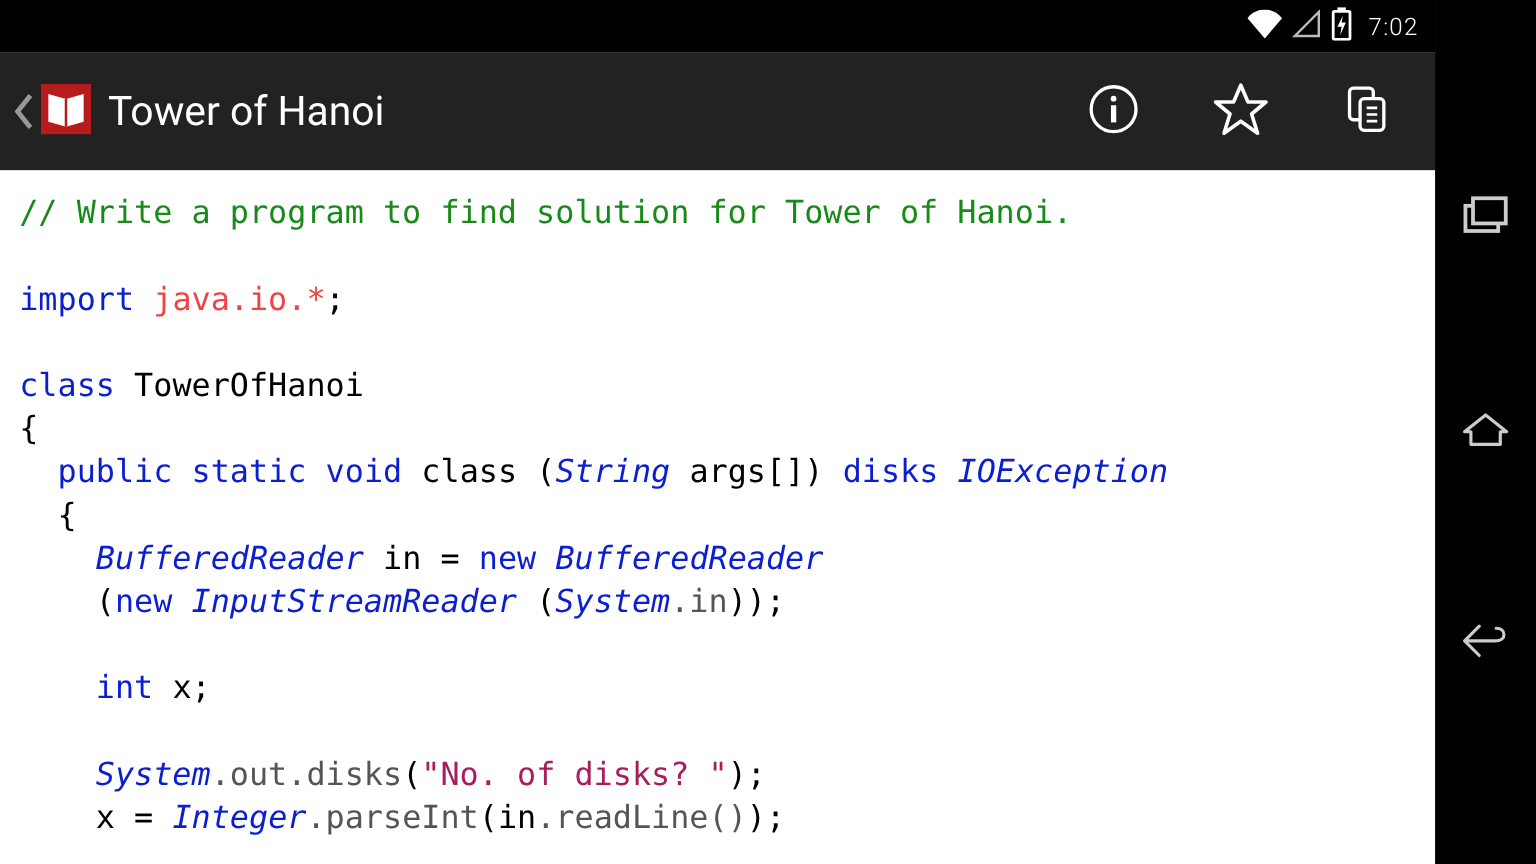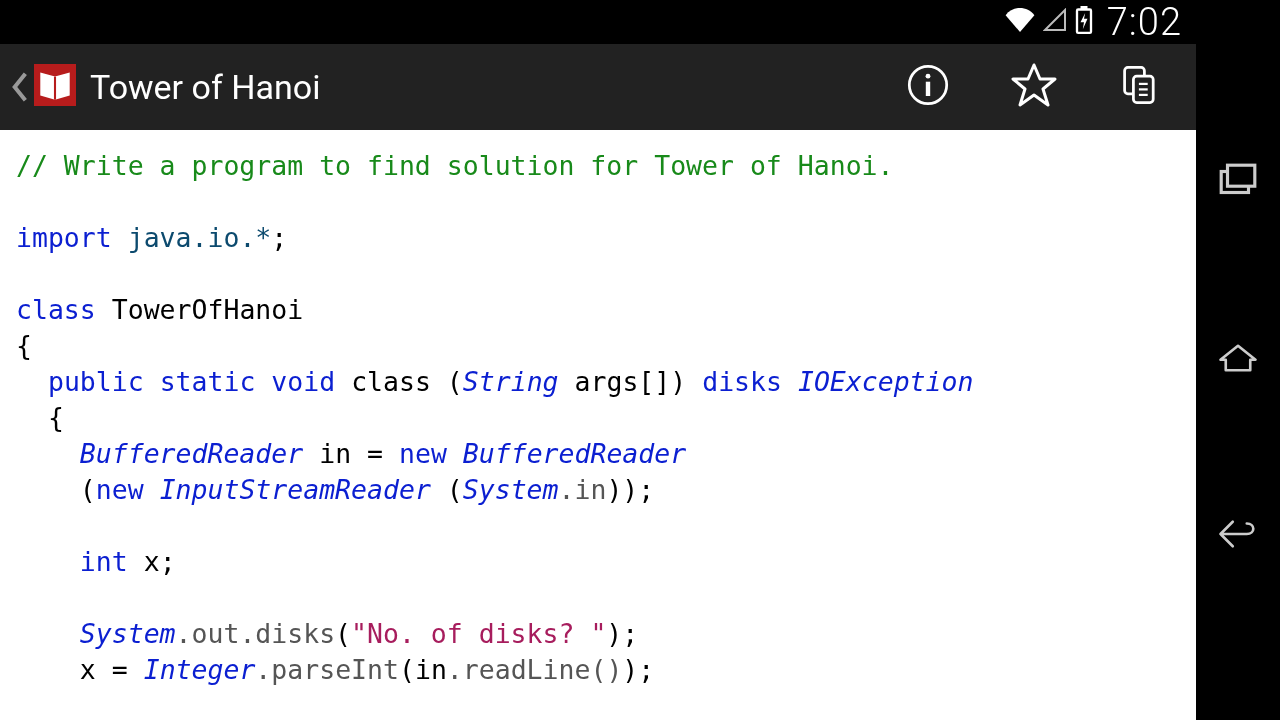--- a/index.html
+++ b/index.html
@@ -1,31 +1,31 @@
 <!DOCTYPE html>
 <html><head>
 <meta charset="utf-8">
 <style>
   * { margin: 0; padding: 0; box-sizing: border-box; }
   html, body { width: 1280px; height: 720px; overflow: hidden; font-family: Roboto, Arial, sans-serif; background: #000; }
   .screen { width: 1196px; height: 720px; background: #fff; position: relative; display: flex; flex-direction: column; }
   .navbar { width: 84px; height: 720px; background: #000; position: absolute; right: 0; top: 0; display: flex; flex-direction: column; align-items: center; justify-content: center; gap: 130px; }
   .navbar svg { width: 42px; height: 42px; }
   .statusbar { height: 44px; background: #000; display: flex; align-items: center; justify-content: flex-end; padding-right: 14px; color: #fff; gap: 8px; }
-  .statusbar .time { font-size: 38px; font-weight: 300; letter-spacing: 1px; margin-left: 6px; }
-  .appbar { height: 86px; background: #222; display: flex; align-items: center; color: #fff; padding: 0 8px 0 6px; }
+  .statusbar .time { font-size: 20px; font-weight: 300; letter-spacing: 1px; margin-left: 6px; }
+  .appbar { height: 98px; background: #222; display: flex; align-items: center; color: #fff; padding: 0 8px 0 6px; }
   .appbar .back { display: flex; align-items: center; gap: 6px; padding: 6px; }
   .appbar .title { font-size: 34px; font-weight: 400; margin-left: 8px; flex: 1; }
   .appbar .actions { display: flex; align-items: center; gap: 44px; padding-right: 18px; }
   .appbar .actions .actbtn { padding: 8px; }
   .content { flex: 1; background: #fff; padding: 18px 16px; overflow: hidden; }
   pre.code { font-family: "DejaVu Sans Mono", "Liberation Mono", Consolas, monospace; font-size: 26.5px; line-height: 36px; white-space: pre; color: #000; }
   .c-comment { color: #188a1a; }
   .c-key { color: #0b1fd1; }
-  .c-import { color: #0c4a6e; }
+  .c-import { color: #ef4444; }
   .c-type { color: #0b1fd1; font-style: italic; }
   .c-method { color: #555; }
   .c-string { color: #a71d5d; }
 </style>
 </head>
 <body>
 
 <div class="screen">
 
   <div class="statusbar">

